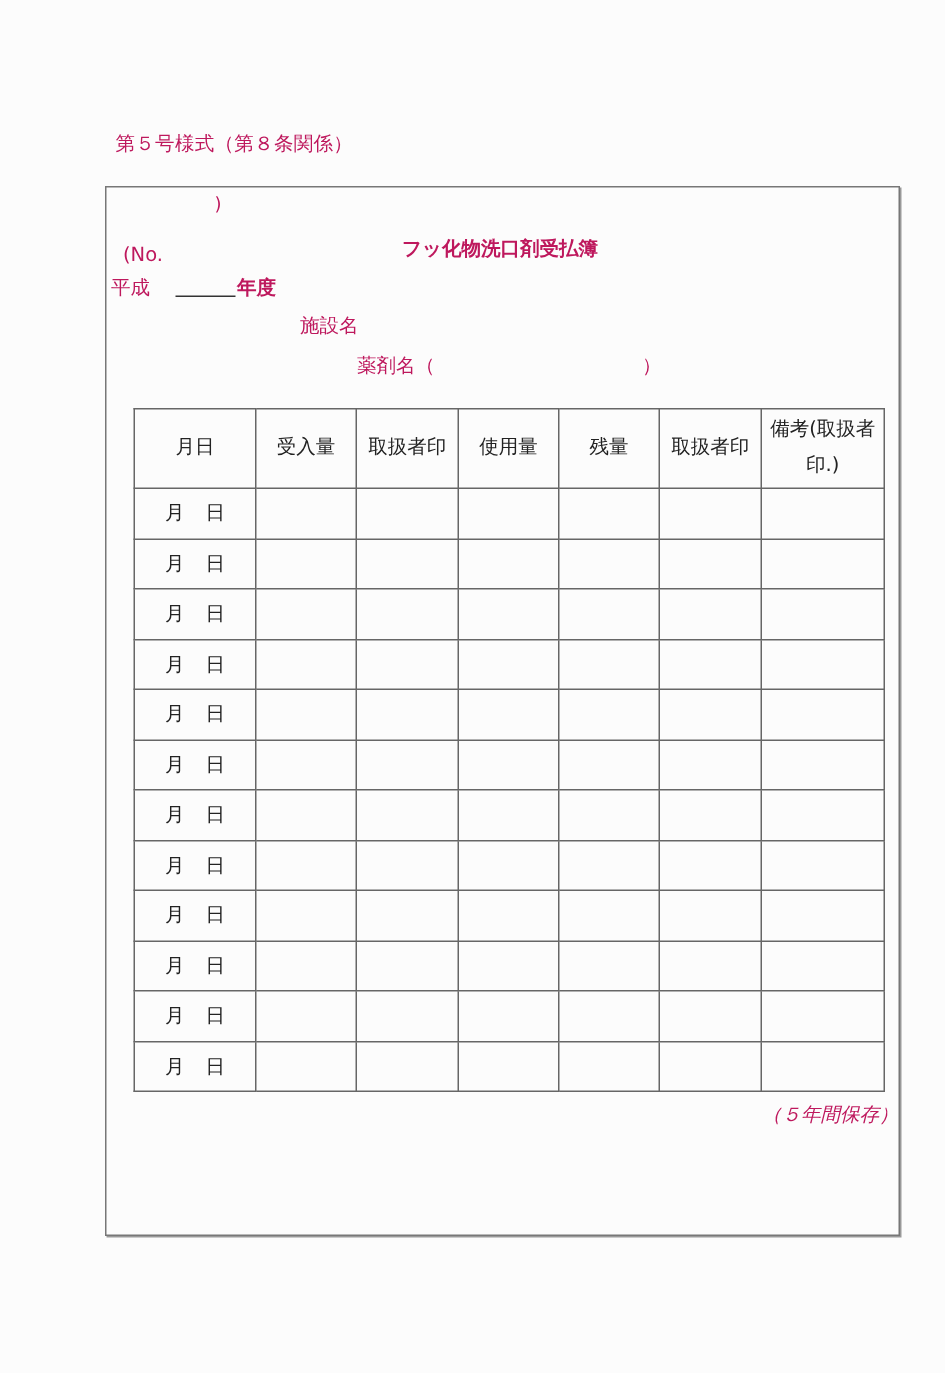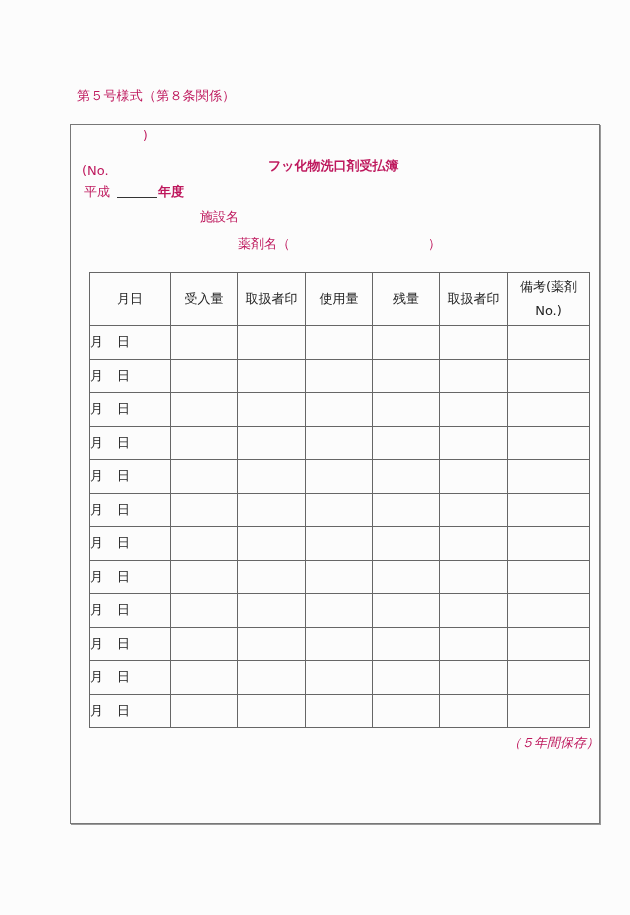--- a/index.html
+++ b/index.html
@@ -36,21 +36,21 @@
     }
     .abs {
       position: absolute;
       font-size: 13px;
       color: #be185d;
       white-space: pre;
     }
     .no-label { left: 82px; top: 129px; font-size: 13px; margin-top: 34px; }
     .no-close { left: 143px; top: 129px; font-size: 12px; }
     .title { left: 268px; top: 157px; font-weight: bold; }
-    .year-prefix { left: 84px; top: 183px; font-family: Liberation Serif, serif; }
+    .year-prefix { left: 74px; top: 183px; font-family: Liberation Serif, serif; }
     .year-line {
       position: absolute;
       left: 117px;
       top: 197px;
       width: 40px;
       border-bottom: 1px solid #333;
     }
     .year-suffix { left: 158px; top: 183px; font-weight: bold; }
     .facility { left: 172px; top: 208px; margin-left: 28px; }
     .drug-label { left: 238px; top: 235px; }
@@ -77,21 +77,21 @@
     table.ledger th {
       height: 53px;
       text-align: center;
       vertical-align: middle;
       line-height: 24px;
     }
     table.ledger td {
       height: 33.5px;
     }
     td.date-cell {
-      text-align: left;
+      text-align: center;
       padding-right: 6px;
       font-family: Liberation Mono, monospace;
     }
     .date-month { margin-right: 14px; }
   </style>
 </head>
 <body>
 
 <div class="abs form-number">第５号様式（第８条関係）</div>
 
@@ -122,21 +122,21 @@
     <col style="width:82px">
   </colgroup>
   <thead>
     <tr>
       <th>月日</th>
       <th>受入量</th>
       <th>取扱者印</th>
       <th>使用量</th>
       <th>残量</th>
       <th>取扱者印</th>
-      <th>備考(薬剤No.)</th>
+      <th>備考(取扱者印.)</th>
     </tr>
   </thead>
   <tbody id="ledger-body">
       <tr>
         <td class="date-cell"><span class="date-month">月</span><span>日</span></td>
         <td></td>
         <td></td>
         <td></td>
         <td></td>
         <td></td>

